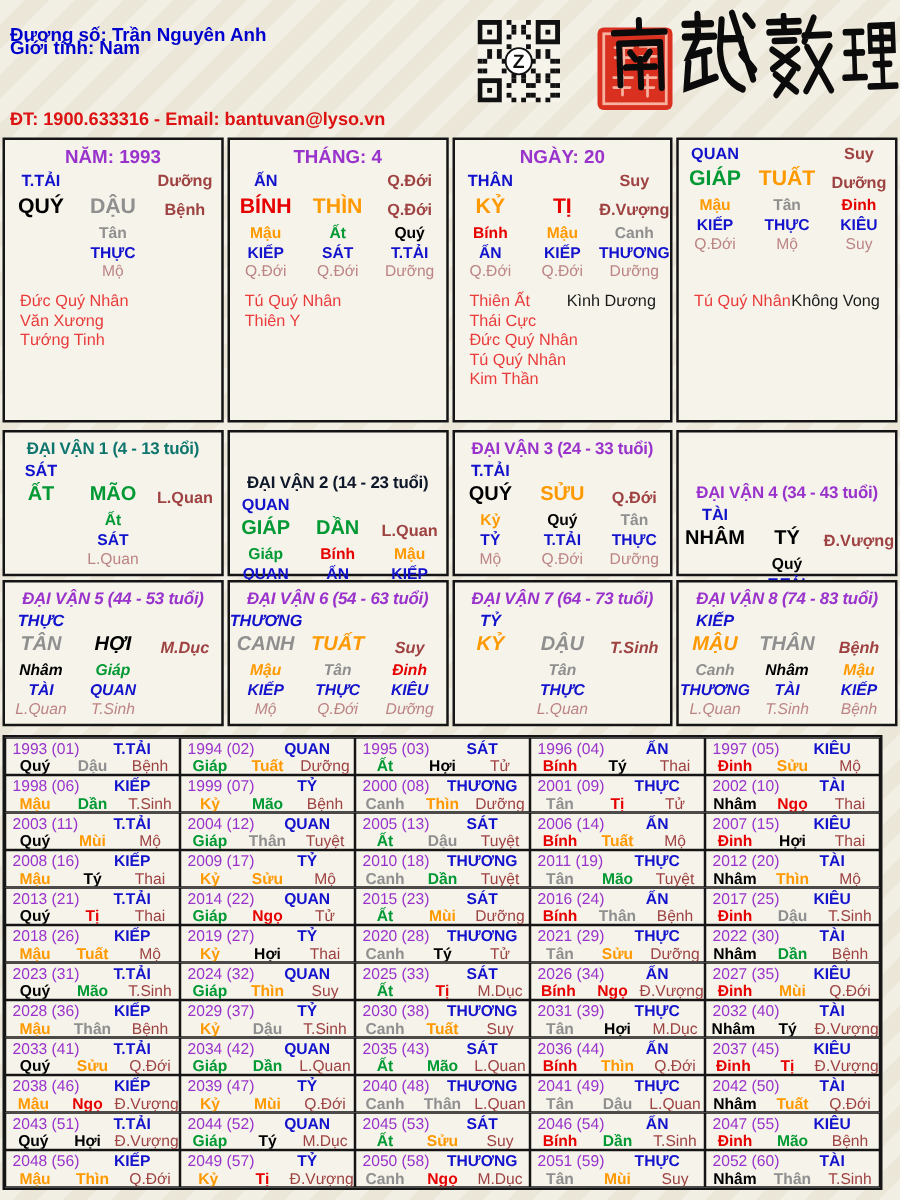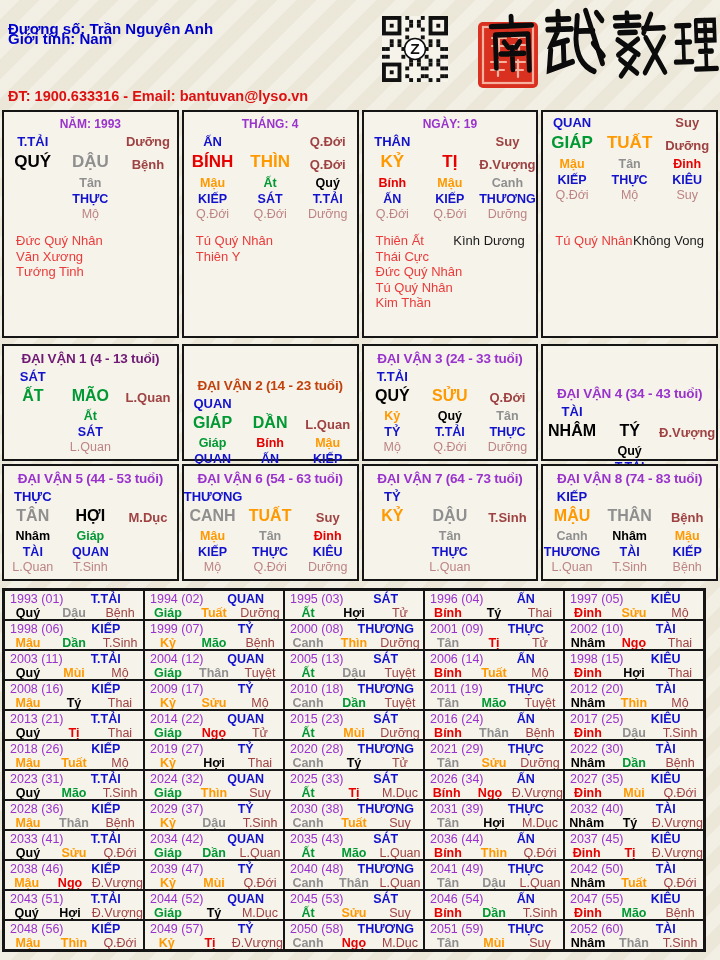--- a/index.html
+++ b/index.html
@@ -23,24 +23,24 @@
   #seal{position:absolute;left:478px;top:22px;width:60px;height:66px;background:var(--seal_red);border-radius:5px;}
   .glyph{position:absolute;transform:rotate(-2deg);}
   #g-nam{left:484px;top:12px;}
   #g-viet{left:542px;top:6px;}
   #g-so{left:608px;top:10px;}
   #g-ly{left:672px;top:12px;}
   
   .boxrow{position:absolute;left:2px;width:716px;display:flex;gap:3px;}
   #pillars{top:110px;height:228px;}
   #dv1{top:344px;height:117px;}
-  #dv2{top:464px;height:117px;}
+  #dv2{top:464px;height:117px;font-style:italic;}
   .box{flex:1;position:relative;border:2px solid #151515;background:var(--box_bg);box-sizing:border-box;}
   .box-title{color:var(--purple);font-weight:bold;text-align:center;margin-top:5px;white-space:nowrap;}
-  .pillar .box-title{font-size:12px;}
+  .pillar .box-title{font-size:15px;}
   .dv .box-title{font-size:13.5px;letter-spacing:-0.2px;}
   .brow{display:grid;grid-template-columns:1fr 1fr 1fr;text-align:center;align-items:end;}
   .r-god{margin-top:3px;}
   .god{color:var(--blue);font-weight:bold;font-size:13px;white-space:nowrap;}
   .phase-main{color:var(--phase);font-weight:bold;font-size:13px;white-space:nowrap;}
   .r-big{margin-top:3px;}
   .big{font-weight:bold;font-size:17px;white-space:nowrap;}
   .dv .big{font-size:16px;}
   .r-hidden{margin-top:4px;align-items:start;}
   .hstem{font-weight:bold;font-size:12.5px;line-height:15px;white-space:nowrap;}
@@ -229,21 +229,21 @@
             <div class="hgod">T.TẢI</div>
             <div class="hphase">Dưỡng</div>
           </div>
         </div>
         <div class="stars">
           <div class="star">Tú Quý Nhân</div>
           <div class="star">Thiên Y</div>
         </div>
       </div>
       <div class="box pillar">
-        <div class="box-title" style="color: rgb(153, 51, 204);">NGÀY: 19</div>
+        <div class="box-title" style="color: rgb(153, 51, 204);">NGÀY: 20</div>
         <div class="brow r-god">
           <div class="god">THÂN</div>
           <div></div>
           <div class="phase-main">Suy</div>
         </div>
         <div class="brow r-big">
           <div class="big" style="color: rgb(255, 153, 0);">KỶ</div>
           <div class="big" style="color: rgb(230, 0, 0);">TỊ</div>
           <div class="phase-main">Đ.Vượng</div>
         </div>
@@ -306,21 +306,21 @@
         <div class="stars">
           <div class="star">Tú Quý Nhân</div>
         </div>
         <div class="stars2">
           <div class="star2">Không Vong</div>
         </div>
       </div>
     </div>
   <div class="boxrow" id="dv1">
       <div class="box dv">
-        <div class="box-title" style="color: #701a75;">ĐẠI VẬN 1 (4 - 13 tuổi)</div>
+        <div class="box-title" style="color: #0f766e;">ĐẠI VẬN 1 (4 - 13 tuổi)</div>
         <div class="brow r-god">
           <div class="god">SÁT</div>
           <div></div>
           <div class="phase-main"></div>
         </div>
         <div class="brow r-big">
           <div class="big" style="color: rgb(0, 153, 51);">ẤT</div>
           <div class="big" style="color: rgb(0, 153, 51);">MÃO</div>
           <div class="phase-main">L.Quan</div>
         </div>
@@ -328,21 +328,21 @@
           <div class="hcol"></div>
           <div class="hcol">
             <div class="hstem" style="color: rgb(0, 153, 51);">Ất</div>
             <div class="hgod">SÁT</div>
             <div class="hphase">L.Quan</div>
           </div>
           <div class="hcol"></div>
         </div>
       </div>
       <div class="box dv">
-        <div class="box-title" style="color: #c2410c; margin-top: 32px;">ĐẠI VẬN 2 (14 - 23 tuổi)</div>
+        <div class="box-title" style="color: #0f172a; margin-top: 32px;">ĐẠI VẬN 2 (14 - 23 tuổi)</div>
         <div class="brow r-god">
           <div class="god">QUAN</div>
           <div></div>
           <div class="phase-main"></div>
         </div>
         <div class="brow r-big">
           <div class="big" style="color: rgb(0, 153, 51);">GIÁP</div>
           <div class="big" style="color: rgb(0, 153, 51);">DẦN</div>
           <div class="phase-main">L.Quan</div>
         </div>
@@ -677,21 +677,21 @@
           <div class="ygod">ẤN</div>
         </div>
         <div class="yl2">
           <div class="ys" style="color: rgb(230, 0, 0);">Bính</div>
           <div class="yb" style="color: rgb(255, 153, 0);">Tuất</div>
           <div class="yp">Mộ</div>
         </div>
       </div>
       <div class="ycell">
         <div class="yl1">
-          <div class="yr">1998 (15)</div>
+          <div class="yr">2007 (15)</div>
           <div class="ygod">KIÊU</div>
         </div>
         <div class="yl2">
           <div class="ys" style="color: rgb(230, 0, 0);">Đinh</div>
           <div class="yb" style="color: rgb(0, 0, 0);">Hợi</div>
           <div class="yp">Thai</div>
         </div>
       </div>
       <div class="ycell">
         <div class="yl1">

